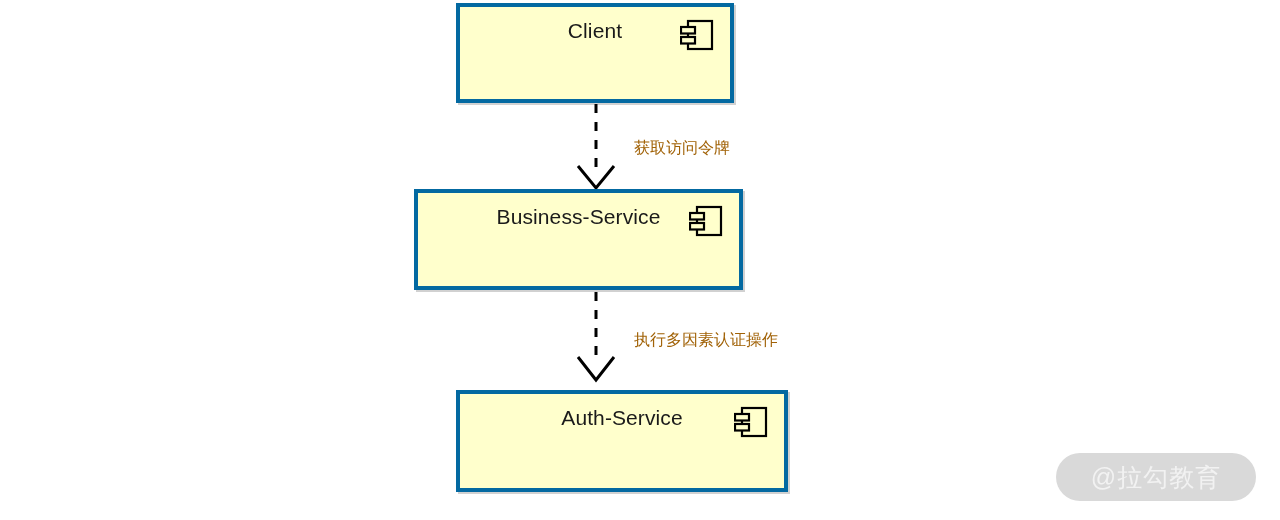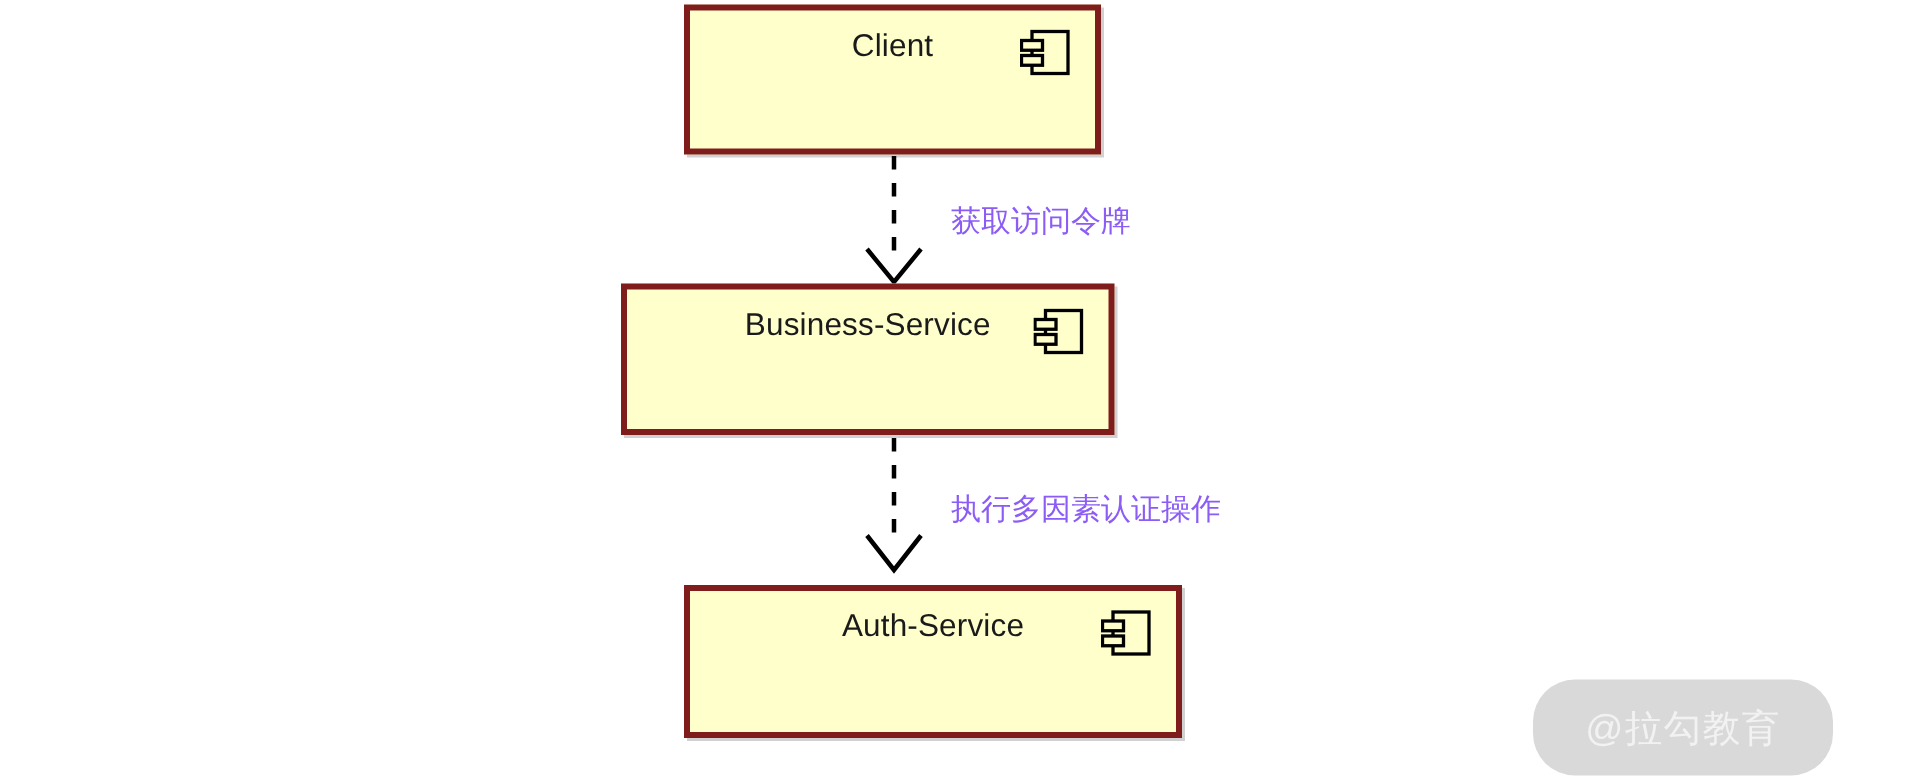--- a/index.html
+++ b/index.html
@@ -17,21 +17,21 @@
     height: 520px;
     background: #ffffff;
     overflow: hidden;
   }
 
   
   .component {
     position: absolute;
     box-sizing: border-box;
     background: #ffffcc;
-    border: 4px solid #7f1d1d;
+    border: 4px solid #0369a1;
     box-shadow: 2px 2px 0 rgba(0,0,0,0.18);
   }
   .component-title {
     position: absolute;
     left: 0;
     right: 0;
     top: 10px;
     text-align: center;
     font-size: 21px;
     line-height: 28px;
@@ -52,23 +52,23 @@
   .edge-svg {
     position: absolute;
     left: 0;
     top: 0;
     width: 1280px;
     height: 520px;
     pointer-events: none;
   }
   .edge-label {
     position: absolute;
-    font-size: 20px;
+    font-size: 16px;
     line-height: 30px;
-    color: #8b5cf6;
+    color: #a16207;
     font-family: "Liberation Sans", sans-serif;
     white-space: nowrap;
   }
 
   
   .watermark {
     position: absolute;
     display: flex;
     align-items: center;
     justify-content: center;
@@ -121,17 +121,17 @@
       <rect x="8" y="2" width="24" height="28" fill="none" stroke="#000000" stroke-width="2.2"></rect>
       <rect x="1" y="8" width="14" height="6.5" fill="#ffffcc" stroke="#000000" stroke-width="2.2"></rect>
       <rect x="1" y="18" width="14" height="6.5" fill="#ffffcc" stroke="#000000" stroke-width="2.2"></rect>
     </svg>
   </div>
 
   <div class="edge-label" style="left:634px; top:133px;">获取访问令牌</div>
 
   <div class="edge-label" style="left:634px; top:325px;">执行多因素认证操作</div>
 
-  <div class="watermark" style="left:1022px; top:453px; width:200px; height:64px;">
+  <div class="watermark" style="left:1056px; top:453px; width:200px; height:48px;">
     <span>@拉勾教育</span>
   </div>
 
 </div>
 
 </body></html>

